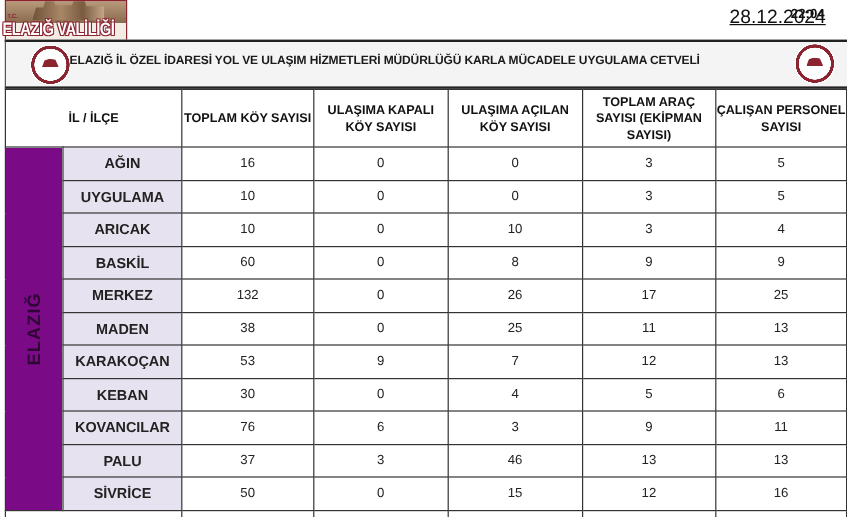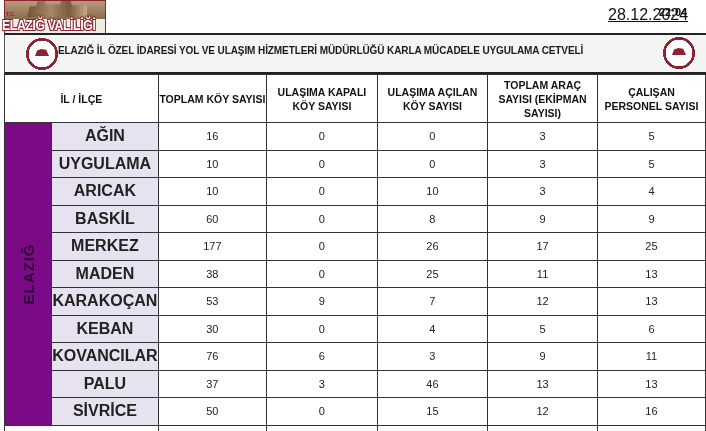--- a/index.html
+++ b/index.html
@@ -66,21 +66,21 @@
     }
     td.band {
       background: #7a0a86; border-color: #555; position: relative;
     }
     .band-label {
       position: absolute; left: 50%; top: 50%;
       transform: translate(-50%, -50%) rotate(-90deg);
       font-size: 15px; font-weight: bold; color: #2e0634; letter-spacing: 1px; white-space: nowrap;
     }
     td.district {
-      height: 27.5px; background: #e6e2ef; font-weight: bold; font-size: 16px; color: #222;
+      height: 27.5px; background: #e6e2ef; font-weight: bold; font-size: 12px; color: #222;
     }
     td.num { font-size: 11px; color: #222; background: #fff; }
     tr.trail td { height: 12px; background: #fff; }
   </style>
 </head>
 <body>
 
 <div class="abs banner">
   <div class="abs banner-castle"></div>
 </div>
@@ -150,21 +150,21 @@
     <tr>
       <td class="district">BASKİL</td>
       <td class="num">60</td>
       <td class="num">0</td>
       <td class="num">8</td>
       <td class="num">9</td>
       <td class="num">9</td>
     </tr>
     <tr>
       <td class="district">MERKEZ</td>
-      <td class="num">177</td>
+      <td class="num">132</td>
       <td class="num">0</td>
       <td class="num">26</td>
       <td class="num">17</td>
       <td class="num">25</td>
     </tr>
     <tr>
       <td class="district">MADEN</td>
       <td class="num">38</td>
       <td class="num">0</td>
       <td class="num">25</td>

